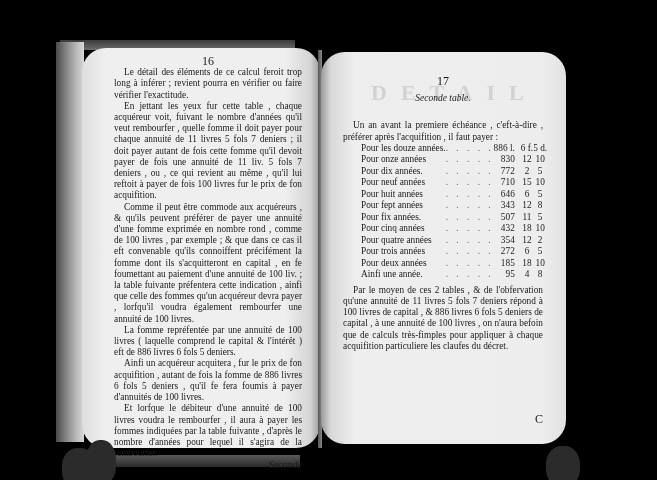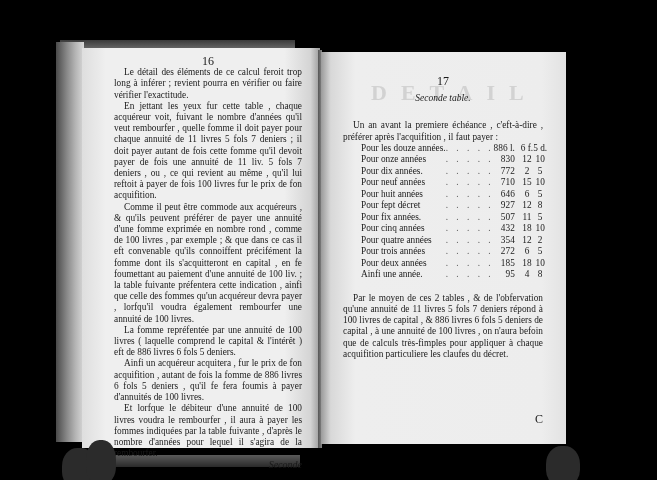--- a/index.html
+++ b/index.html
@@ -13,21 +13,21 @@
   }
   .cover-top {
     position:absolute; left:60px; top:40px; width:235px; height:10px;
     background:linear-gradient(180deg,#3a3a3a,#6d6d6d);
   }
   .cover-bottom {
     position:absolute; left:110px; top:455px; width:190px; height:12px;
     background:linear-gradient(180deg,#5a5a5a,#2a2a2a);
   }
   .page {
-    position:absolute; background:#ececec;
+    position:absolute; background:#ececec;border-radius:24px;
   }
   .page-left {
     left:82px; top:48px; width:238px; height:400px;
     background:linear-gradient(90deg,#dedede 0%,#efefef 10%,#efefef 85%,#d4d4d4 96%,#9a9a9a 100%);
   }
   .page-right {
     left:321px; top:52px; width:245px; height:392px;
     background:linear-gradient(90deg,#9a9a9a 0%,#d8d8d8 4%,#eeeeee 14%,#ededed 90%,#e2e2e2 100%);
   }
   .spine {
@@ -41,21 +41,21 @@
   .right-content { position:absolute; left:22px; top:24px; width:200px; }
   .catchword { text-align:right; font-style:italic; font-size:10px; margin-top:0; }
   .table-title { text-align:center; font-style:italic; font-size:9.5px; margin:6px 0 16px 0; }
   table.annuity { border-collapse:collapse; font-size:9.3px; margin-left:18px; }
   table.annuity td { padding:0; line-height:11.5px; white-space:nowrap; }
   td.lbl { width:96px; }
   td.dots { width:32px; letter-spacing:3px; color:#555; }
   td.liv { width:32px; text-align:right; padding-right:6px !important;font-family:Liberation Serif, serif; }
   td.sols { width:20px; text-align:center; }
   td.den { width:20px; text-align:center; }
-  .after-table { margin-top:12px; }
+  .after-table { margin-top:4px; }
   .signature { position:absolute; left:535px; top:412px; font-size:12px; }
   .hand { position:absolute; background:#2b2b2b; border-radius:45% 45% 40% 40%; }
   .ghost { position:absolute; color:#d2d2d2; font-size:22px; letter-spacing:14px; font-weight:bold; }
 </style>
 </head>
 <body>
 
 <div class="cover-top"></div>
 <div class="book-edge-left"></div>
 <div class="cover-bottom"></div>
@@ -112,23 +112,23 @@
             <td class="den">10</td>
           </tr>
         <tr>
             <td class="lbl">Pour huit années</td>
             <td class="dots">. . . . .</td>
             <td class="liv">646</td>
             <td class="sols">6</td>
             <td class="den">5</td>
           </tr>
         <tr>
-            <td class="lbl">Pour fept décret</td>
+            <td class="lbl">Pour fept années</td>
             <td class="dots">. . . . .</td>
-            <td class="liv">927</td>
+            <td class="liv">343</td>
             <td class="sols">12</td>
             <td class="den">8</td>
           </tr>
         <tr>
             <td class="lbl">Pour fix années.</td>
             <td class="dots">. . . . .</td>
             <td class="liv">507</td>
             <td class="sols">11</td>
             <td class="den">5</td>
           </tr>

